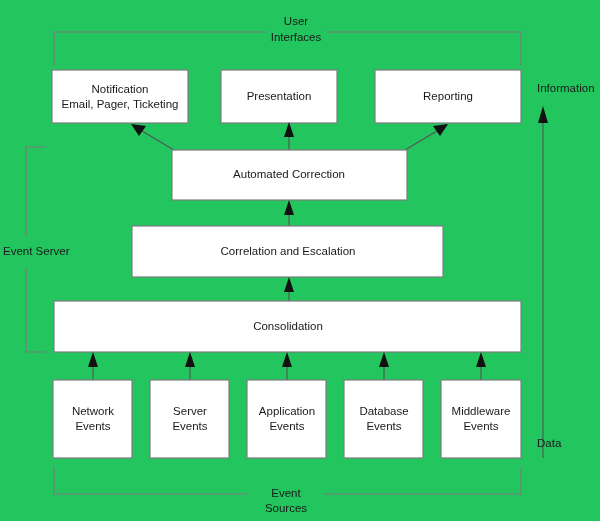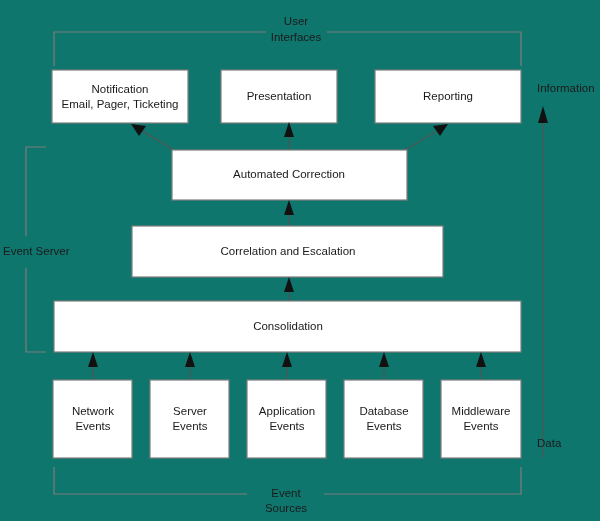--- a/index.html
+++ b/index.html
@@ -7,21 +7,21 @@
     padding: 0;
     background: #ffffff;
   }
   body {
     font-family: "Liberation Sans", sans-serif;
   }
   #canvas {
     position: relative;
     width: 600px;
     height: 521px;
-    background: #0f766e;
+    background: #22c55e;
     overflow: hidden;
   }
   svg#diagram {
     position: absolute;
     top: 0;
     left: 0;
     width: 600px;
     height: 521px;
   }
   .box-rect {

